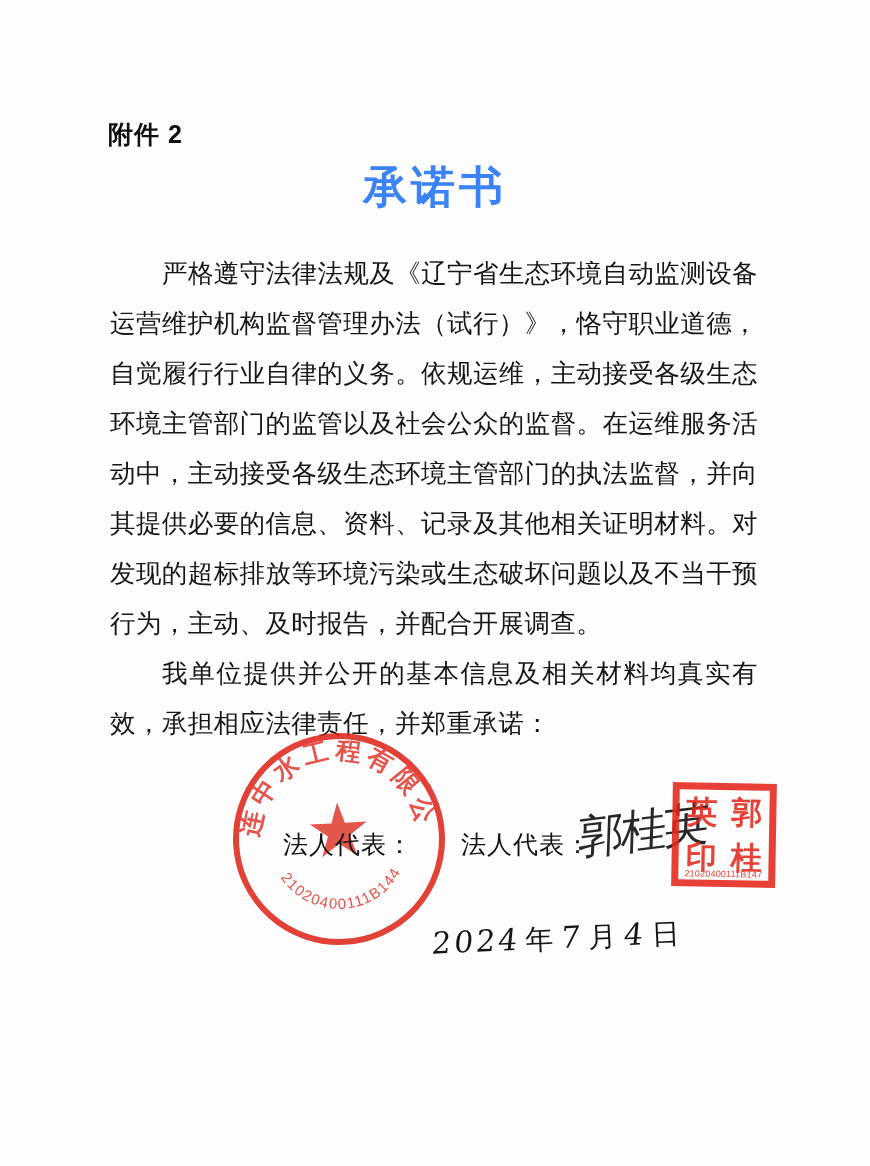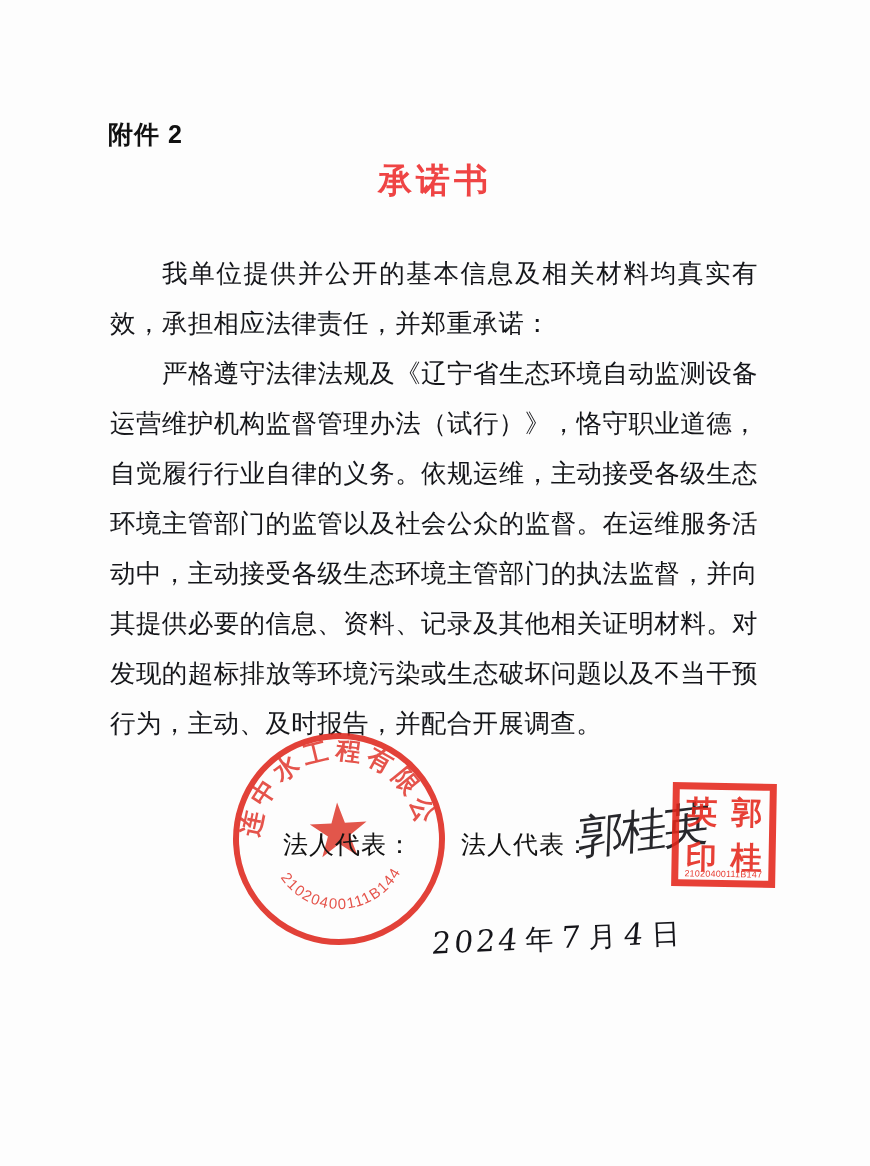--- a/index.html
+++ b/index.html
@@ -34,24 +34,24 @@
     letter-spacing: 1px;
     color: #111;
   }
 
   .doc-title {
     position: absolute;
     left: 0;
     right: 0;
     top: 158px;
     text-align: center;
-    font-size: 34px;
+    font-size: 44px;
     font-weight: bold;
     letter-spacing: 4px;
-    color: #ef4444;
+    color: #3b82f6;
   }
 
   
   .body-text {
     position: absolute;
     left: 110px;
     top: 248px;
     width: 648px;
   }
   .para {
@@ -187,22 +187,22 @@
 </head>
 <body>
 
 <div class="page">
 
   <div class="attachment-label">附件 2</div>
 
   <div class="doc-title">承诺书</div>
 
   <div class="body-text">
+    <p class="para">严格遵守法律法规及《辽宁省生态环境自动监测设备运营维护机构监督管理办法（试行）》，恪守职业道德，自觉履行行业自律的义务。依规运维，主动接受各级生态环境主管部门的监管以及社会公众的监督。在运维服务活动中，主动接受各级生态环境主管部门的执法监督，并向其提供必要的信息、资料、记录及其他相关证明材料。对发现的超标排放等环境污染或生态破坏问题以及不当干预行为，主动、及时报告，并配合开展调查。</p>
     <p class="para">我单位提供并公开的基本信息及相关材料均真实有效，承担相应法律责任，并郑重承诺：</p>
-    <p class="para">严格遵守法律法规及《辽宁省生态环境自动监测设备运营维护机构监督管理办法（试行）》，恪守职业道德，自觉履行行业自律的义务。依规运维，主动接受各级生态环境主管部门的监管以及社会公众的监督。在运维服务活动中，主动接受各级生态环境主管部门的执法监督，并向其提供必要的信息、资料、记录及其他相关证明材料。对发现的超标排放等环境污染或生态破坏问题以及不当干预行为，主动、及时报告，并配合开展调查。</p>
   </div>
 
   <div class="company-seal">
     <svg class="seal-svg" width="212" height="212" viewBox="0 0 212 212">
       <defs>
         <path id="arcTop" d="M 26,106 A 80,80 0 0 1 186,106" fill="none"></path>
         <path id="arcBottom" d="M 36,106 A 70,70 0 0 0 176,106" fill="none"></path>
       </defs>
       <text font-family="'DejaVu Serif','Liberation Serif',serif" font-size="25" font-weight="bold" fill="#de2318" letter-spacing="5" opacity="0.9">
         <textPath href="#arcTop" startOffset="50%" text-anchor="middle" id="arc-text-path">大连中水工程有限公司</textPath>

